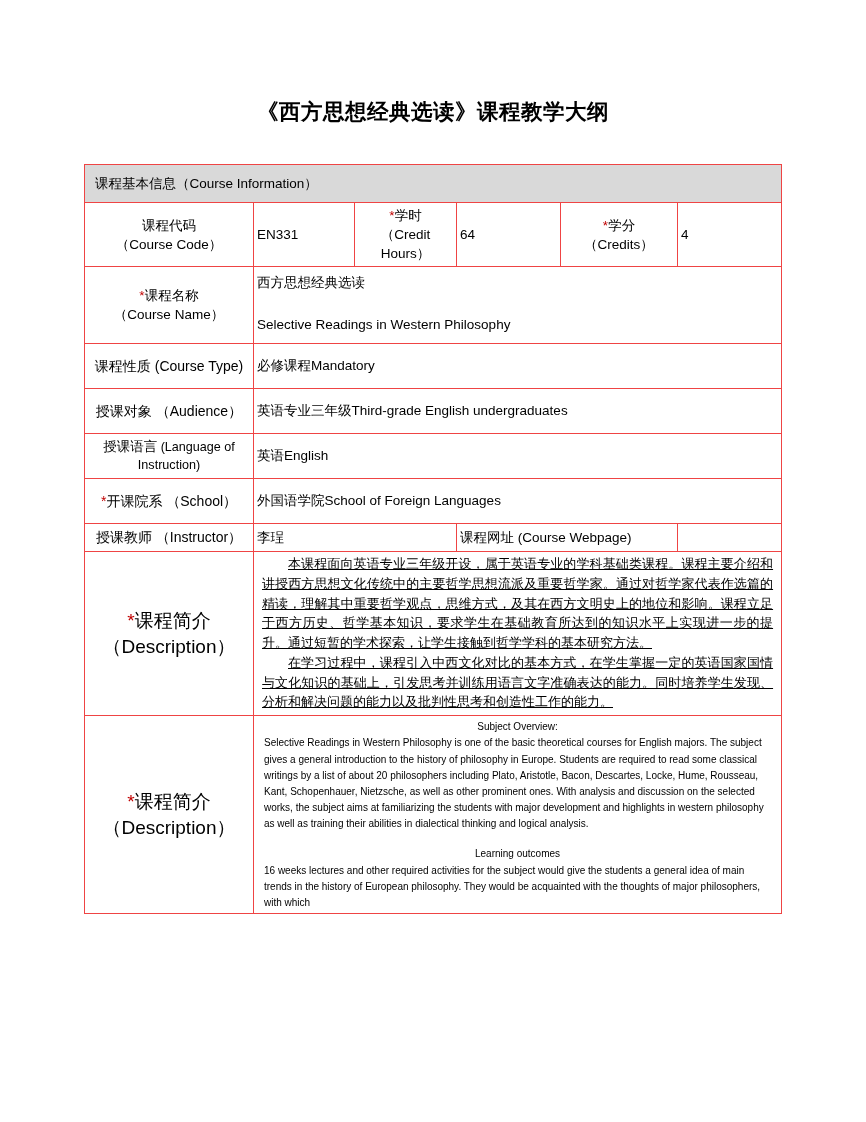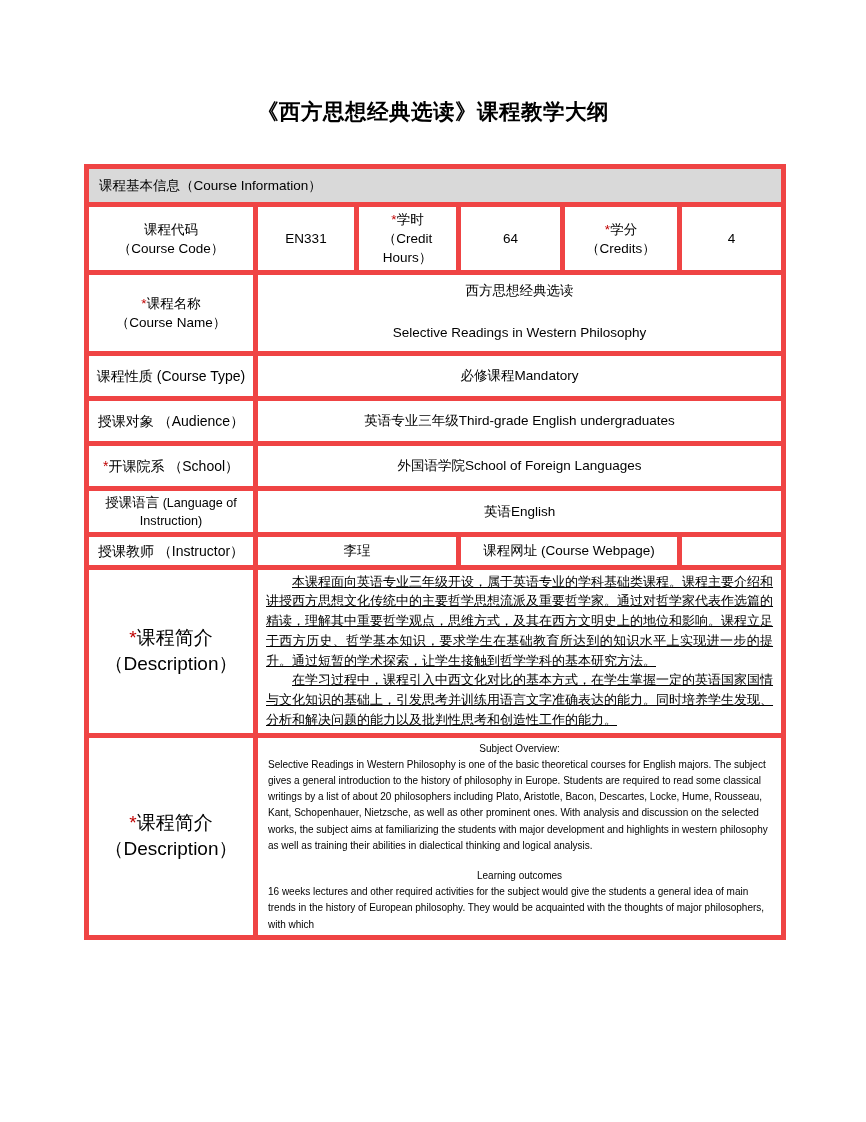--- a/index.html
+++ b/index.html
@@ -40,21 +40,21 @@
   .tbl {
     position: absolute;
     left: 84px;
     top: 164px;
     width: 697px;
     border-collapse: collapse;
     table-layout: fixed;
     font-size: 13px;
   }
   .tbl td {
-    border: 5px solid #ef4444;
+    border: 1px solid #ef4444;
     padding: 0;
     vertical-align: middle;
     color: #000;
   }
 
   .hdr-cell {
     background: #d9d9d9;
     height: 38px;
     padding: 0 10px !important;
     font-size: 13.5px;
@@ -64,21 +64,20 @@
 
   .lbl {
     text-align: center;
     line-height: 1.42;
     font-size: 13.5px;
     padding: 3px 2px !important;
   }
   .lbl .ln { display: block; white-space: nowrap; }
 
   .val {
-    text-align: center;
     font-size: 13.5px;
     line-height: 1.45;
     padding: 4px 3px !important;
   }
 
   .ast { color: #c00000; }
 
   .stack-lbl {
     text-align: center;
     font-size: 14px;
@@ -179,33 +178,33 @@
 
     <tr class="inner-lbl-row">
       <td class="stack-lbl">
         <span class="ln">授课对象</span>
         <span class="ln">（Audience）</span>
       </td>
       <td class="val" colspan="5">英语专业三年级Third-grade English undergraduates</td>
     </tr>
 
     <tr class="inner-lbl-row">
-      <td class="stack-lbl">
-        <span class="ln"><span class="ast">*</span><span>开课院系</span></span>
-        <span class="ln">（School）</span>
-      </td>
-      <td class="val" colspan="5">外国语学院School of Foreign Languages</td>
-    </tr>
-
-    <tr class="inner-lbl-row">
       <td class="stack-lbl" style="font-size:12.6px;">
         <span class="ln" style="font-size:13.5px;">授课语言</span>
         <span class="ln">(Language of Instruction)</span>
       </td>
       <td class="val" colspan="5">英语English</td>
+    </tr>
+
+    <tr class="inner-lbl-row">
+      <td class="stack-lbl">
+        <span class="ln"><span class="ast">*</span><span>开课院系</span></span>
+        <span class="ln">（School）</span>
+      </td>
+      <td class="val" colspan="5">外国语学院School of Foreign Languages</td>
     </tr>
 
 
     <tr>
       <td class="stack-lbl">
         <span class="ln">授课教师</span>
         <span class="ln">（Instructor）</span>
       </td>
       <td class="val" colspan="2">李珵</td>
       <td class="val" colspan="2">

